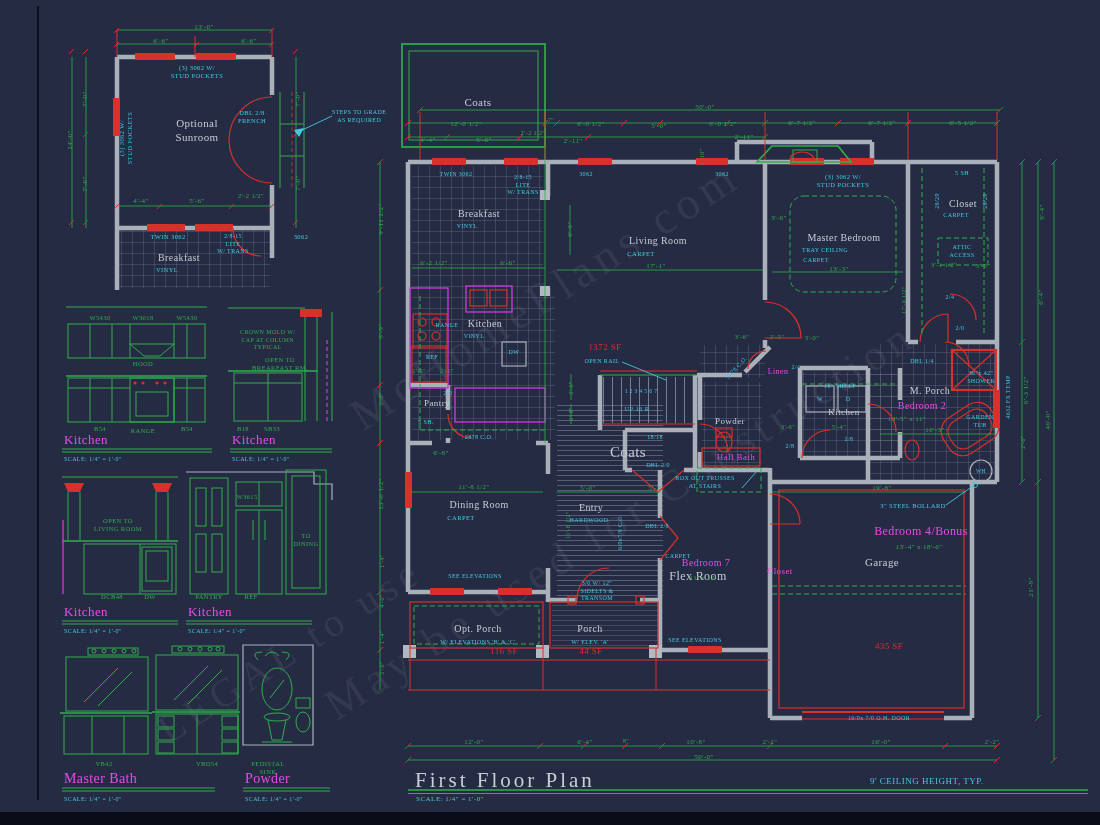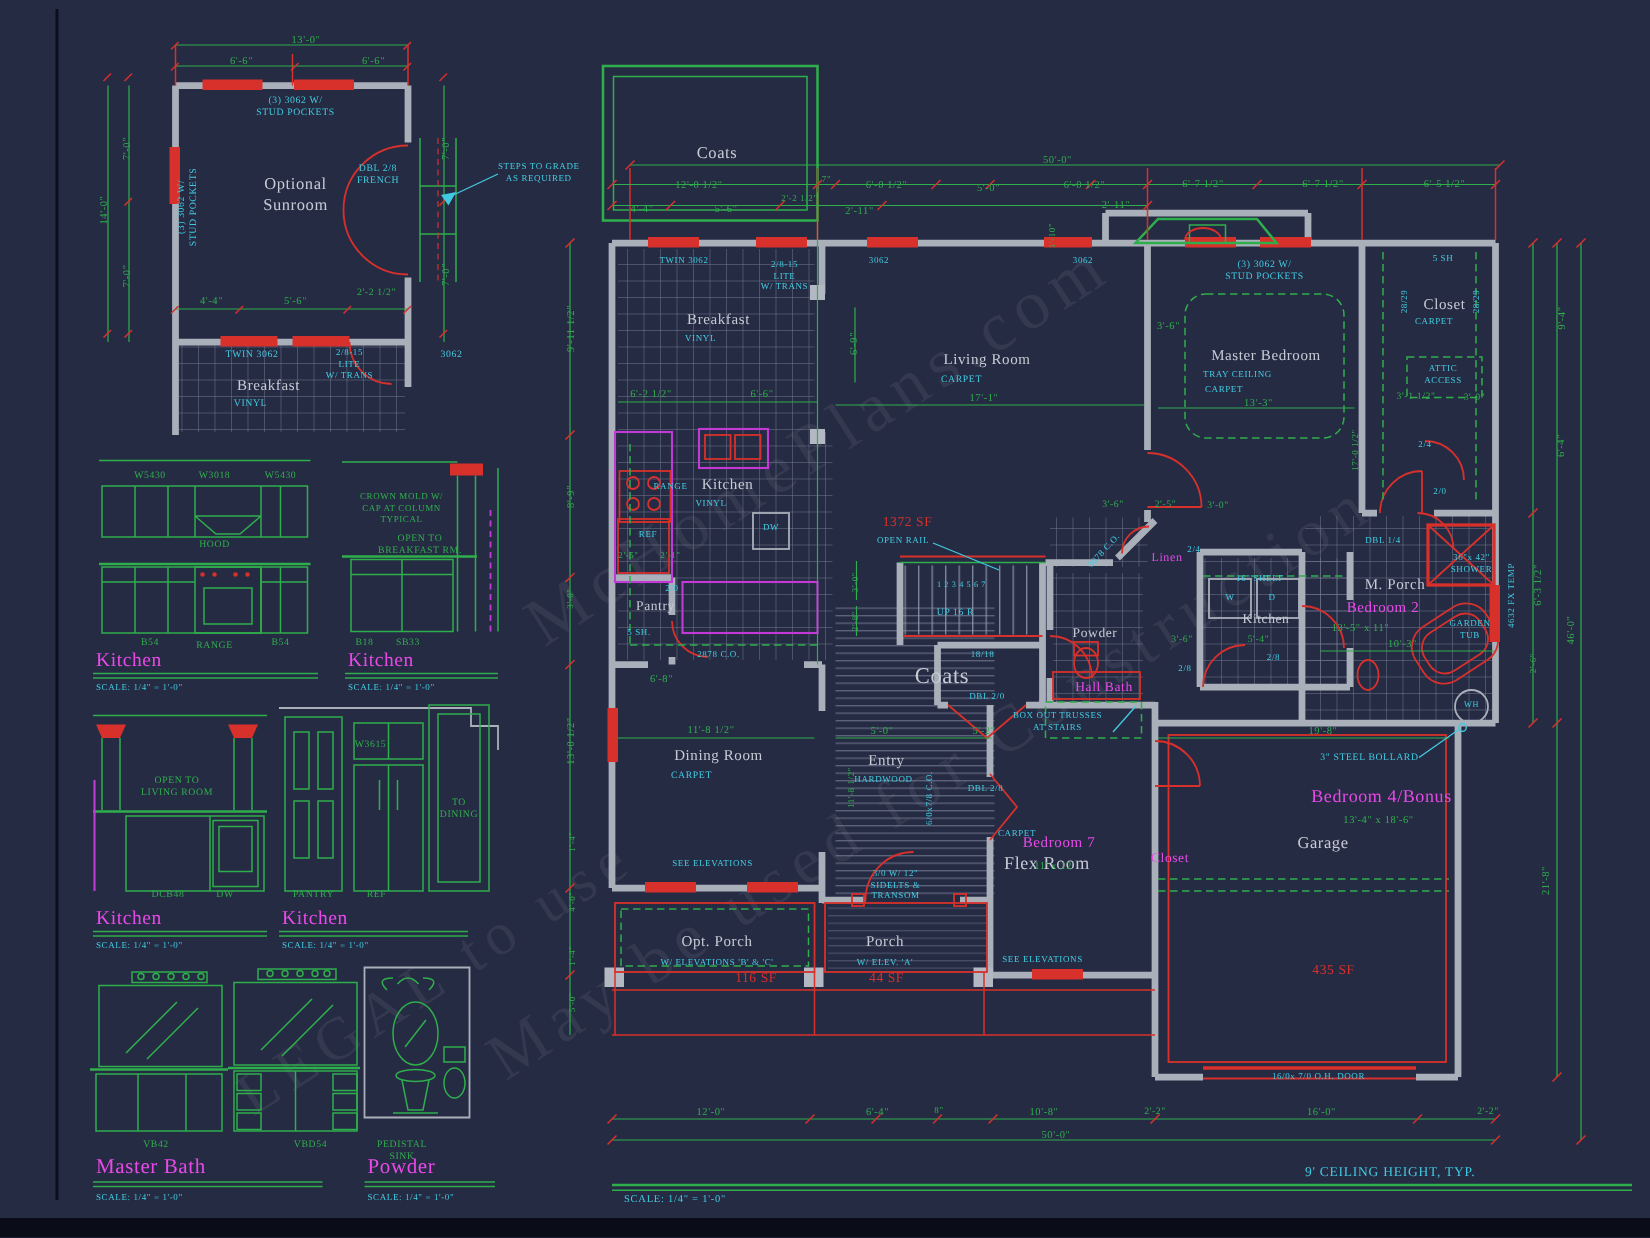--- a/index.html
+++ b/index.html
@@ -540,15 +540,16 @@
       <span class="lbl" style="left: 381px; top: 219px; color: rgb(47, 174, 76); font-size: 7px; transform: translate(-50%, -50%) rotate(-90deg);">9'-11 1/2"</span>
       <span class="lbl" style="left: 381px; top: 331px; color: rgb(47, 174, 76); font-size: 7px; transform: translate(-50%, -50%) rotate(-90deg);">8'-9"</span>
       <span class="lbl" style="left: 382px; top: 399px; color: rgb(47, 174, 76); font-size: 6px; transform: translate(-50%, -50%) rotate(-90deg);">3'-0"</span>
       <span class="lbl" style="left: 381px; top: 494px; color: rgb(47, 174, 76); font-size: 7px; transform: translate(-50%, -50%) rotate(-90deg);">13'-0 1/2"</span>
       <span class="lbl" style="left: 383px; top: 561px; color: rgb(47, 174, 76); font-size: 6px; transform: translate(-50%, -50%) rotate(-90deg);">1'-4"</span>
       <span class="lbl" style="left: 383px; top: 601px; color: rgb(47, 174, 76); font-size: 6px; transform: translate(-50%, -50%) rotate(-90deg);">4'-0"</span>
       <span class="lbl" style="left: 383px; top: 637px; color: rgb(47, 174, 76); font-size: 6px; transform: translate(-50%, -50%) rotate(-90deg);">1'-4"</span>
       <span class="lbl" style="left: 383px; top: 668px; color: rgb(47, 174, 76); font-size: 6px; transform: translate(-50%, -50%) rotate(-90deg);">5'-0"</span>
     </div>
 
+  <span id="plan-title">First Floor Plan</span>
   <span id="plan-scale">SCALE: 1/4" = 1'-0"</span>
   <span id="ceiling-note">9' CEILING HEIGHT, TYP.</span>
 </div>
 
 </body></html>

